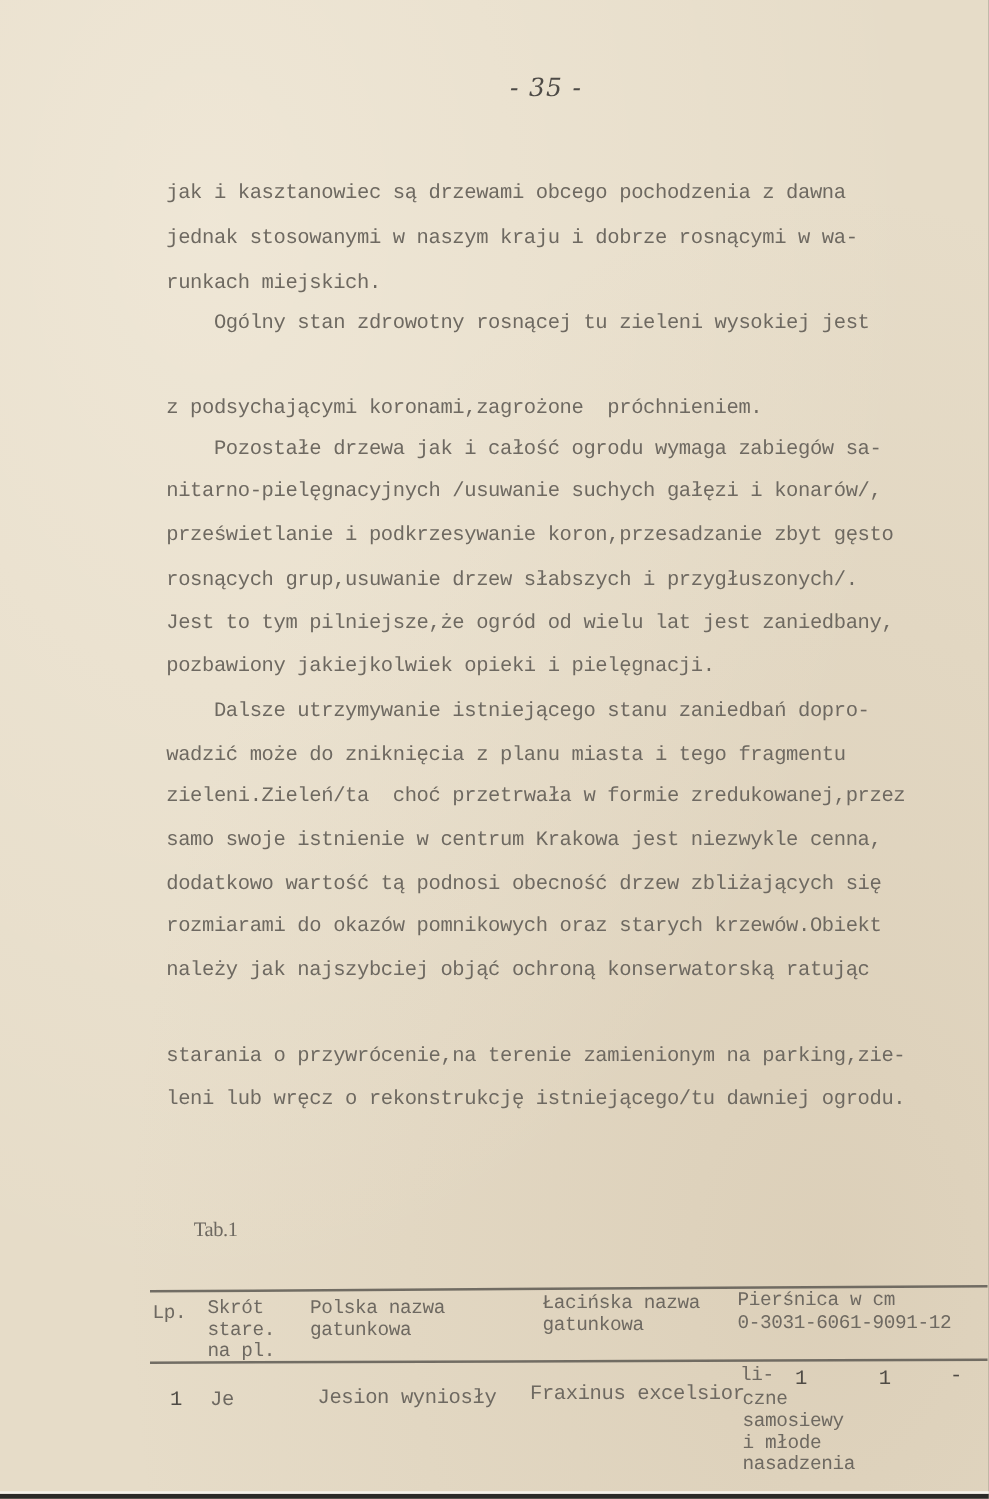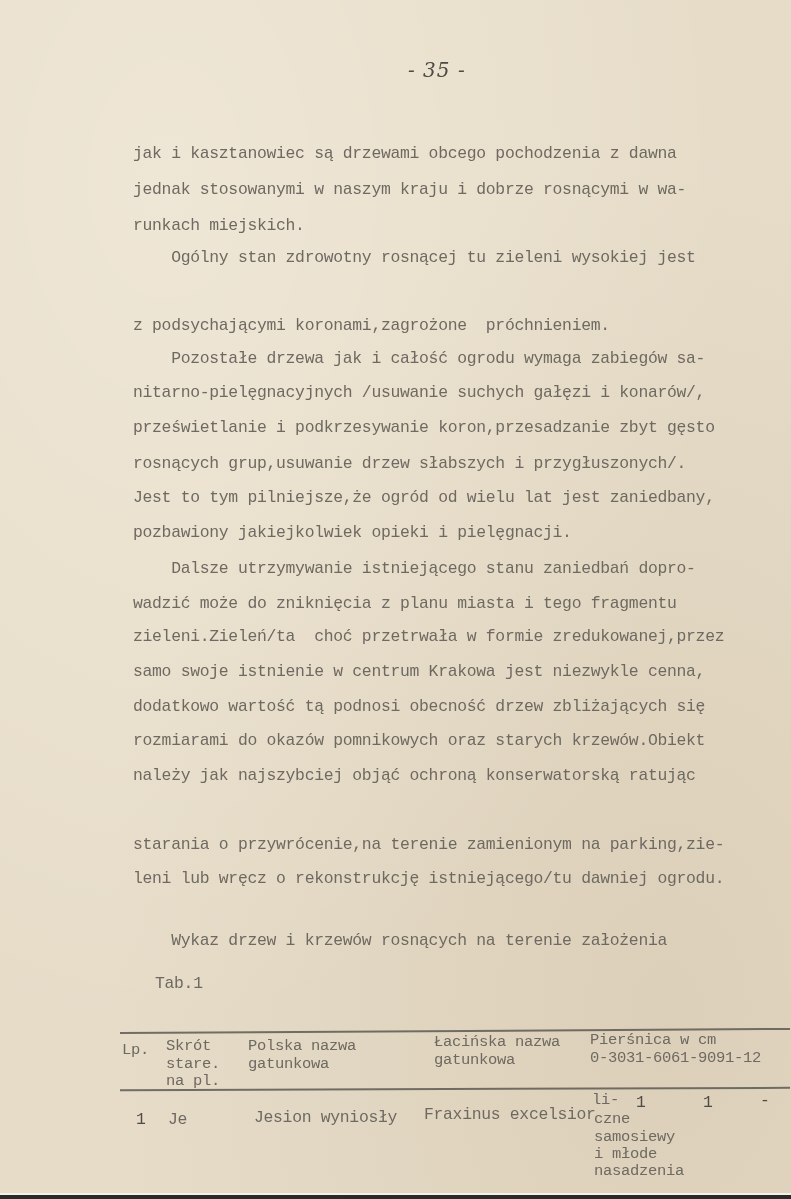--- a/index.html
+++ b/index.html
@@ -72,22 +72,21 @@
   <div class="tw" style="left:133px; top:559px;">    Dalsze utrzymywanie istniejącego stanu zaniedbań dopro-</div>
   <div class="tw" style="left:133px; top:594px;">wadzić może do zniknięcia z planu miasta i tego fragmentu</div>
   <div class="tw" style="left:133px; top:627px;">zieleni.Zieleń/ta  choć przetrwała w formie zredukowanej,przez</div>
   <div class="tw" style="left:133px; top:662px;">samo swoje istnienie w centrum Krakowa jest niezwykle cenna,</div>
   <div class="tw" style="left:133px; top:697px;">dodatkowo wartość tą podnosi obecność drzew zbliżających się</div>
   <div class="tw" style="left:133px; top:731px;">rozmiarami do okazów pomnikowych oraz starych krzewów.Obiekt</div>
   <div class="tw" style="left:133px; top:766px;">należy jak najszybciej objąć ochroną konserwatorską ratując</div>
   <div class="tw" style="left:133px; top:835px;">starania o przywrócenie,na terenie zamienionym na parking,zie-</div>
   <div class="tw" style="left:133px; top:869px;">leni lub wręcz o rekonstrukcję istniejącego/tu dawniej ogrodu.</div>
 
-  <div class="tw" style="left:133px; top:931px;">    Wykaz drzew i krzewów rosnących na terenie założenia</div>
-  <div class="tw" style="left:155px; top:974px;">Tab.1</div>
+  <div class="tw" style="left:155px; top:974px;font-family:Liberation Serif, serif;">Tab.1</div>
 
   <div class="rule" style="left:120px; top:1030px; width:670px; transform:rotate(-0.35deg);"></div>
   <div class="rule" style="left:120px; top:1088px; width:670px; transform:rotate(-0.2deg);"></div>
 
   <div class="tw small" style="left:122px; top:1041px;">Lp.</div>
   <div class="tw small" style="left:166px; top:1037px;">Skrót</div>
   <div class="tw small" style="left:166px; top:1055px;">stare.</div>
   <div class="tw small" style="left:166px; top:1072px;">na pl.</div>
   <div class="tw small" style="left:248px; top:1037px;">Polska nazwa</div>
   <div class="tw small" style="left:248px; top:1055px;">gatunkowa</div>

